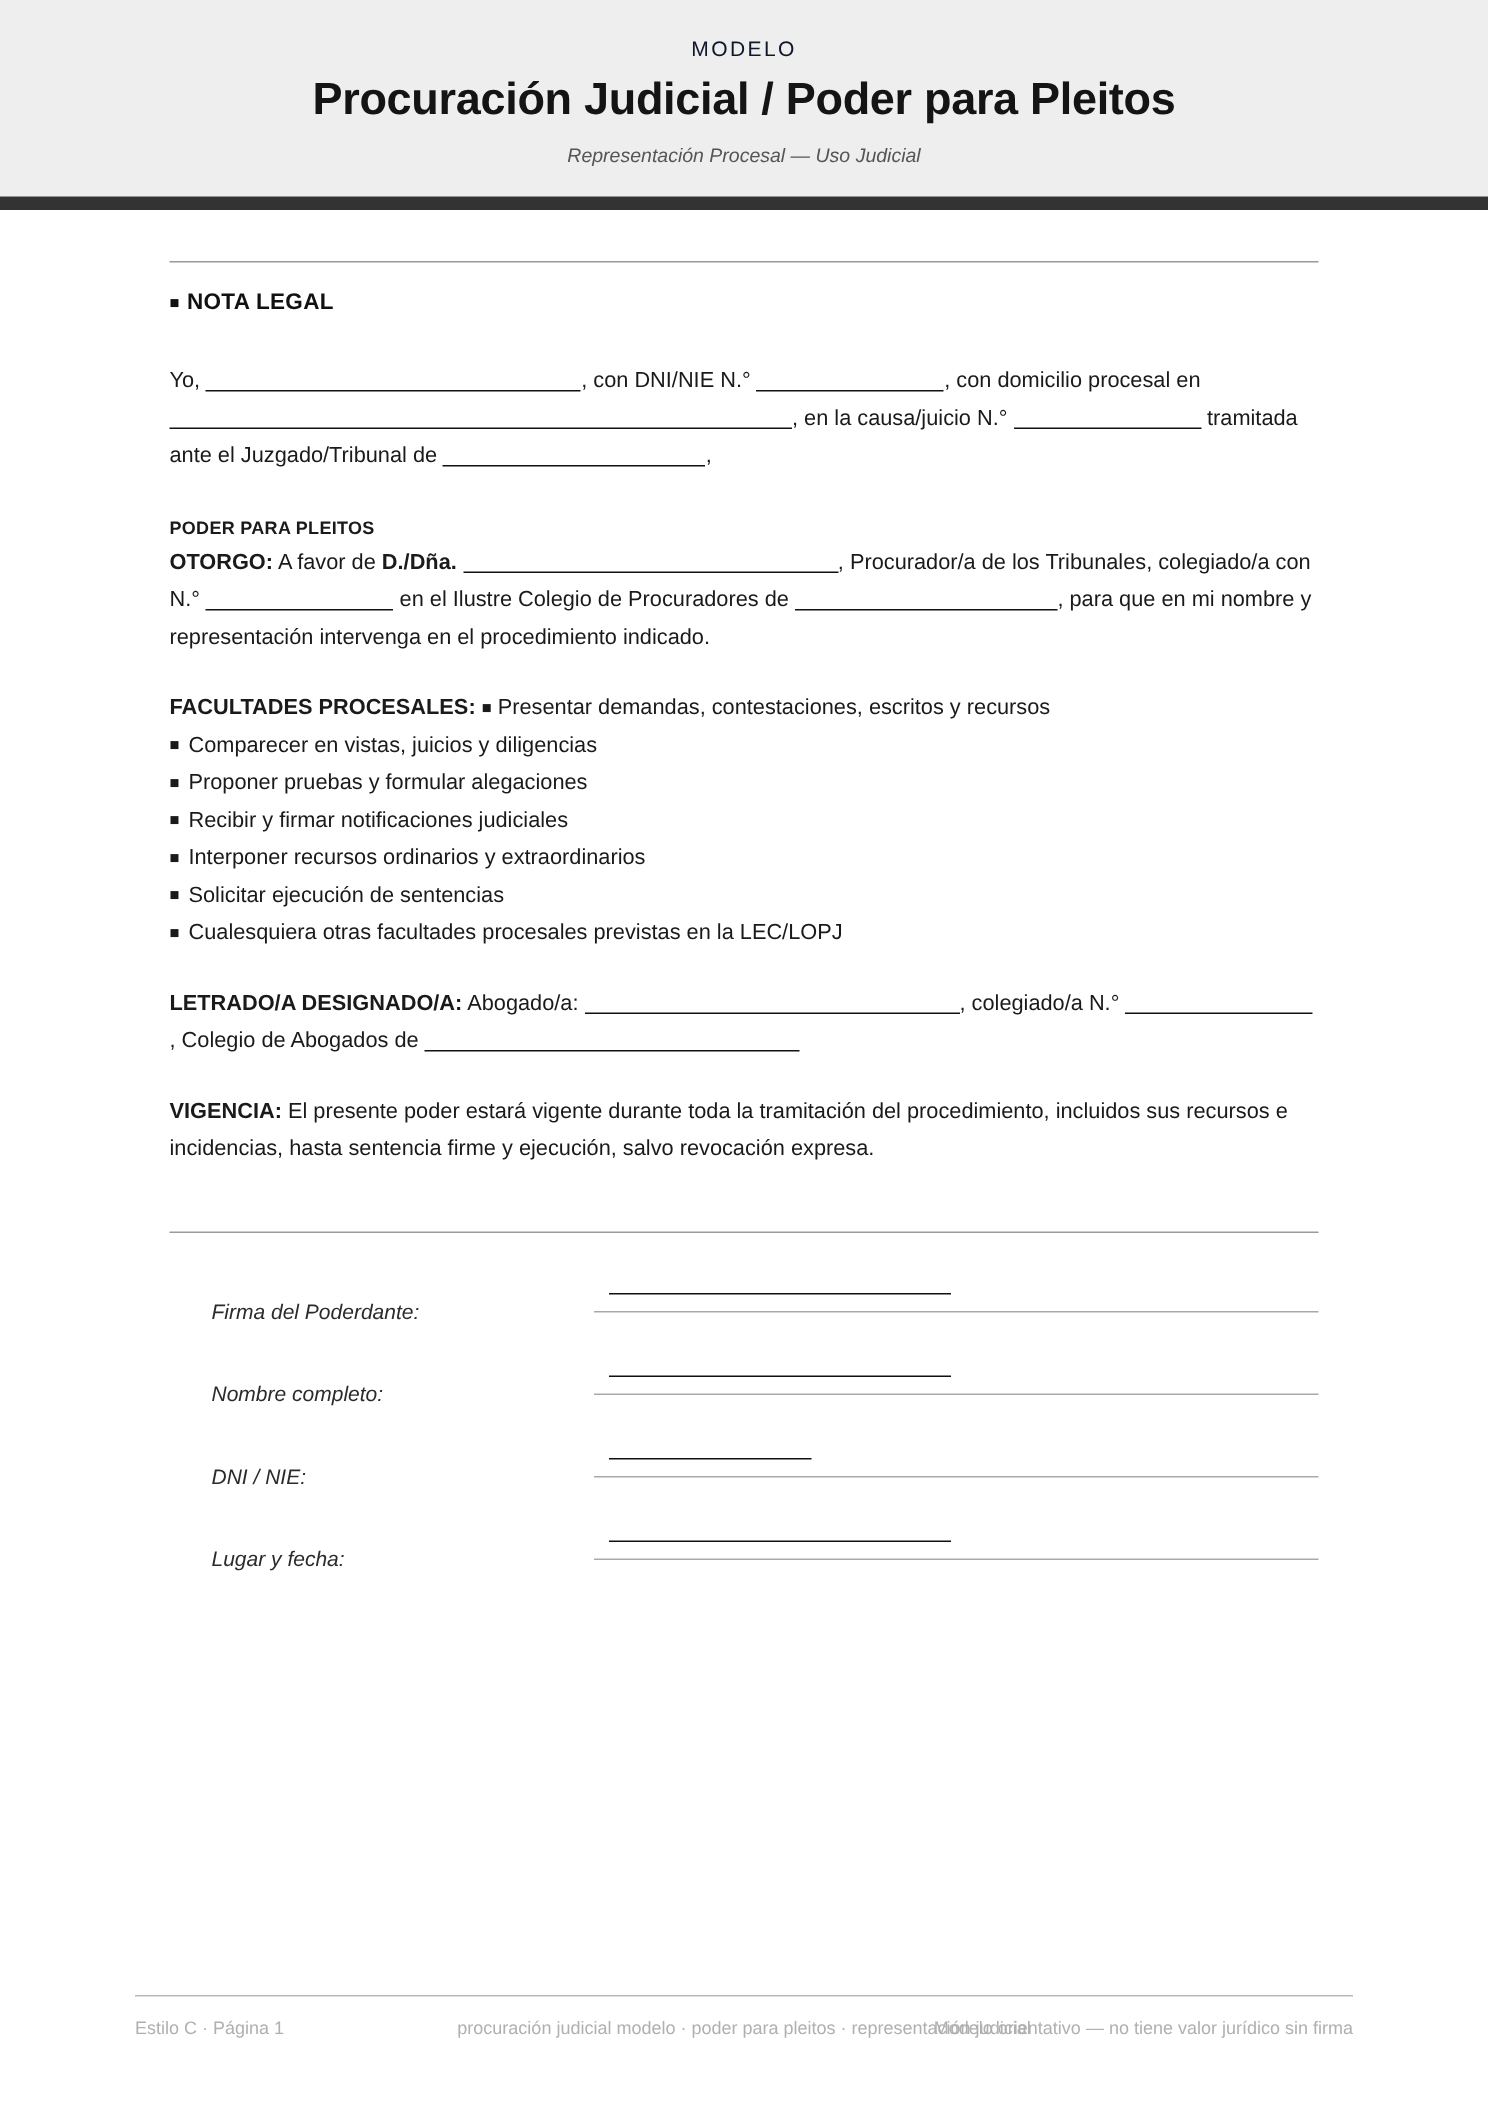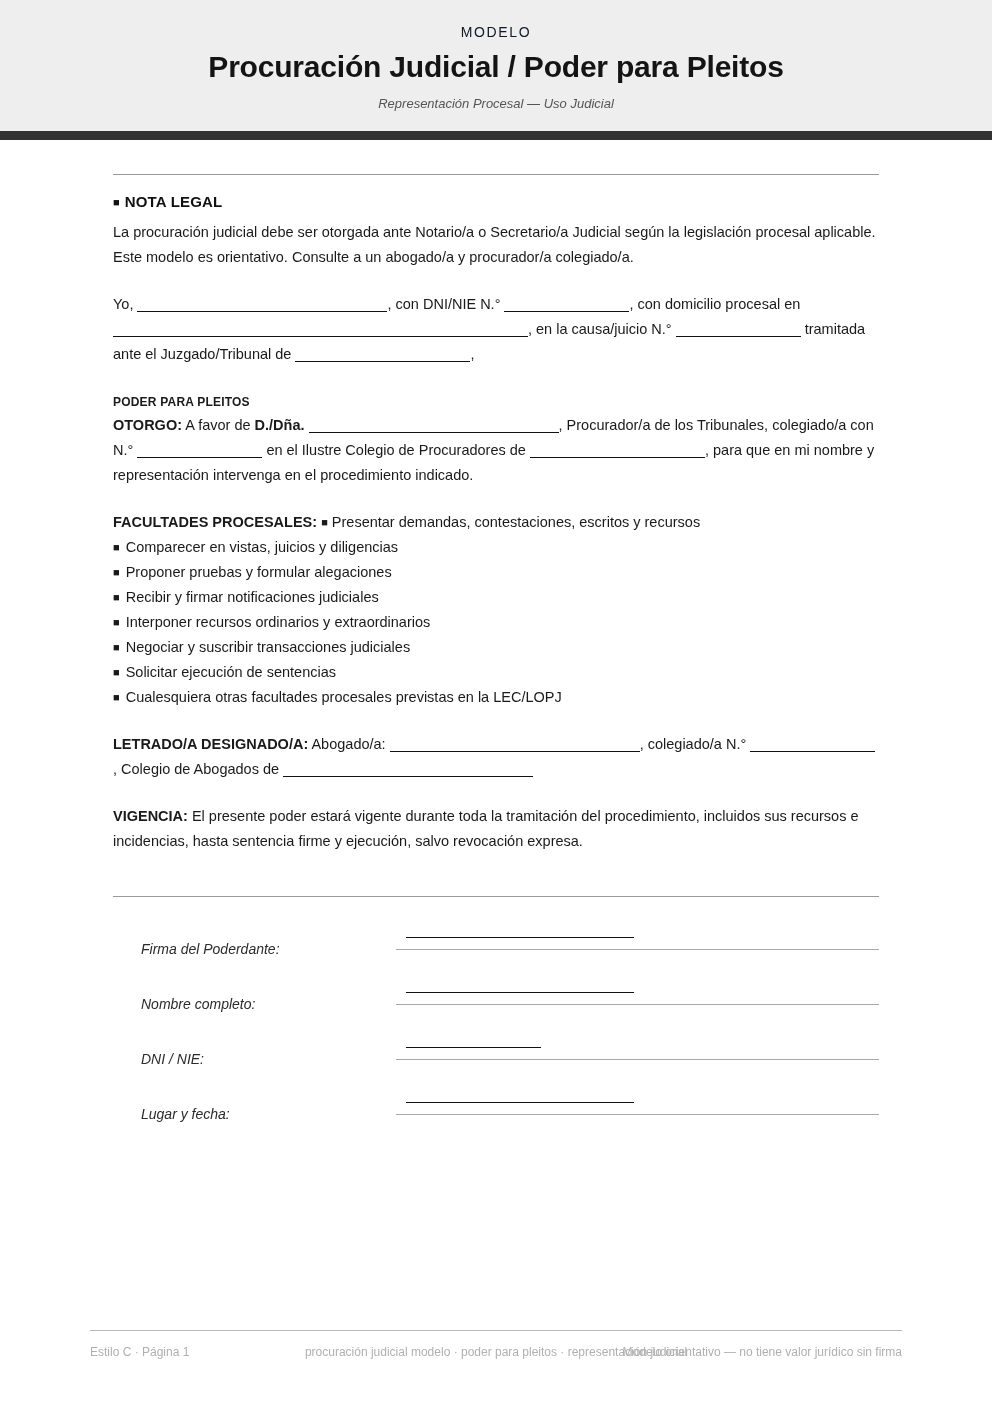--- a/index.html
+++ b/index.html
@@ -222,21 +222,20 @@
 </div>
 <div class="header-rule"></div>
 
 <div class="page">
 
   <div class="top-divider"></div>
 
   <div class="note-heading">
     <span class="sq">■</span><span>NOTA LEGAL</span>
   </div>
-  <p class="body-text">La procuración judicial debe ser otorgada ante Notario/a o Secretario/a Judicial según la legislación procesal aplicable. Este modelo es orientativo. Consulte a un abogado/a y procurador/a colegiado/a.</p>
 
   <div class="gap-md"></div>
 
   <div class="para">
     <span>Yo,</span>
     <span class="blank bl-l"></span><span>, con DNI/NIE N.°</span>
     <span class="blank bl-s"></span><span>, con domicilio procesal en</span>
     <span class="blank bl-xl"></span><span>, en la causa/juicio N.°</span>
     <span class="blank bl-s"></span>
     <span>tramitada ante el Juzgado/Tribunal de</span>
@@ -263,21 +262,20 @@
   <div class="fac-lead">
     <span class="b">FACULTADES PROCESALES:</span>
     <span class="sq">■</span>
     <span>Presentar demandas, contestaciones, escritos y recursos</span>
   </div>
   <ul class="fac-list">
     <li><span class="sq">■</span><span>Comparecer en vistas, juicios y diligencias</span></li>
     <li><span class="sq">■</span><span>Proponer pruebas y formular alegaciones</span></li>
     <li><span class="sq">■</span><span>Recibir y firmar notificaciones judiciales</span></li>
     <li><span class="sq">■</span><span>Interponer recursos ordinarios y extraordinarios</span></li>
-    <li><span class="sq">■</span><span>Negociar y suscribir transacciones judiciales</span></li>
     <li><span class="sq">■</span><span>Solicitar ejecución de sentencias</span></li>
     <li><span class="sq">■</span><span>Cualesquiera otras facultades procesales previstas en la LEC/LOPJ</span></li>
   </ul>
 
   <div class="gap-md"></div>
 
   <div class="para">
     <span class="b">LETRADO/A DESIGNADO/A:</span>
     <span>Abogado/a:</span>
     <span class="blank bl-l"></span><span>, colegiado/a N.°</span>

